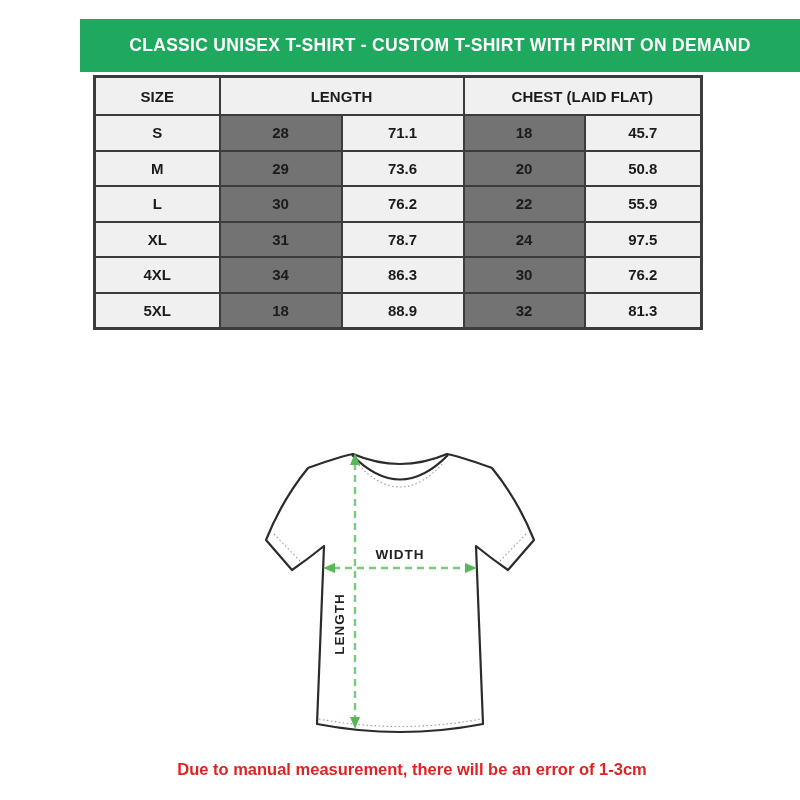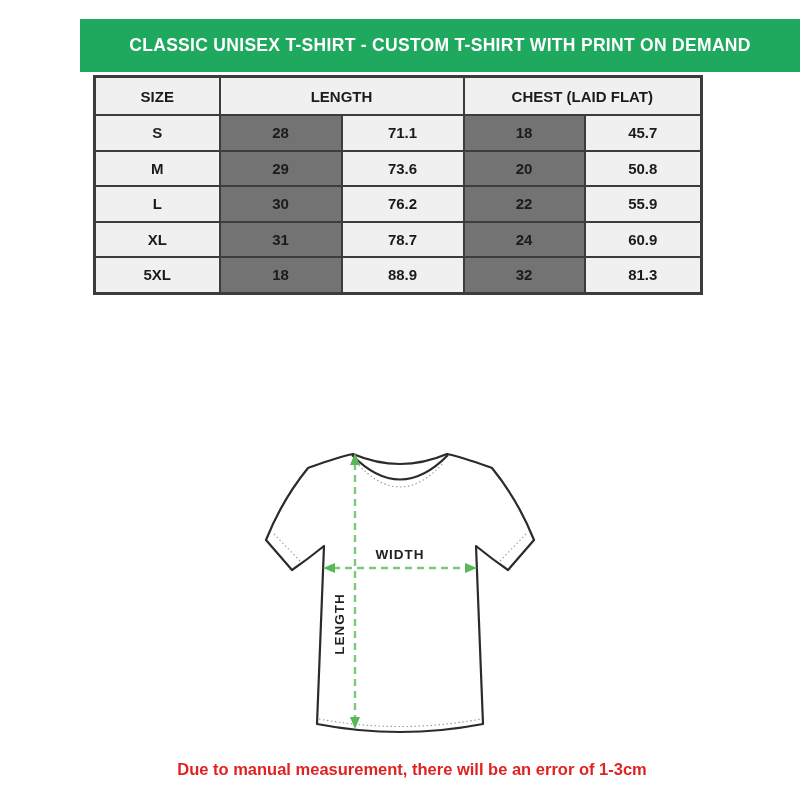--- a/index.html
+++ b/index.html
@@ -75,21 +75,28 @@
           <td>30</td>
           <td>76.2</td>
           <td>22</td>
           <td>55.9</td>
         </tr>
         <tr>
           <td>XL</td>
           <td>31</td>
           <td>78.7</td>
           <td>24</td>
-          <td>60.9</td>
+          <td>97.5</td>
+        </tr>
+        <tr>
+          <td>4XL</td>
+          <td>34</td>
+          <td>86.3</td>
+          <td>30</td>
+          <td>76.2</td>
         </tr>
         <tr>
           <td>5XL</td>
           <td>18</td>
           <td>88.9</td>
           <td>32</td>
           <td>81.3</td>
         </tr>
       </tbody>
   </table>

